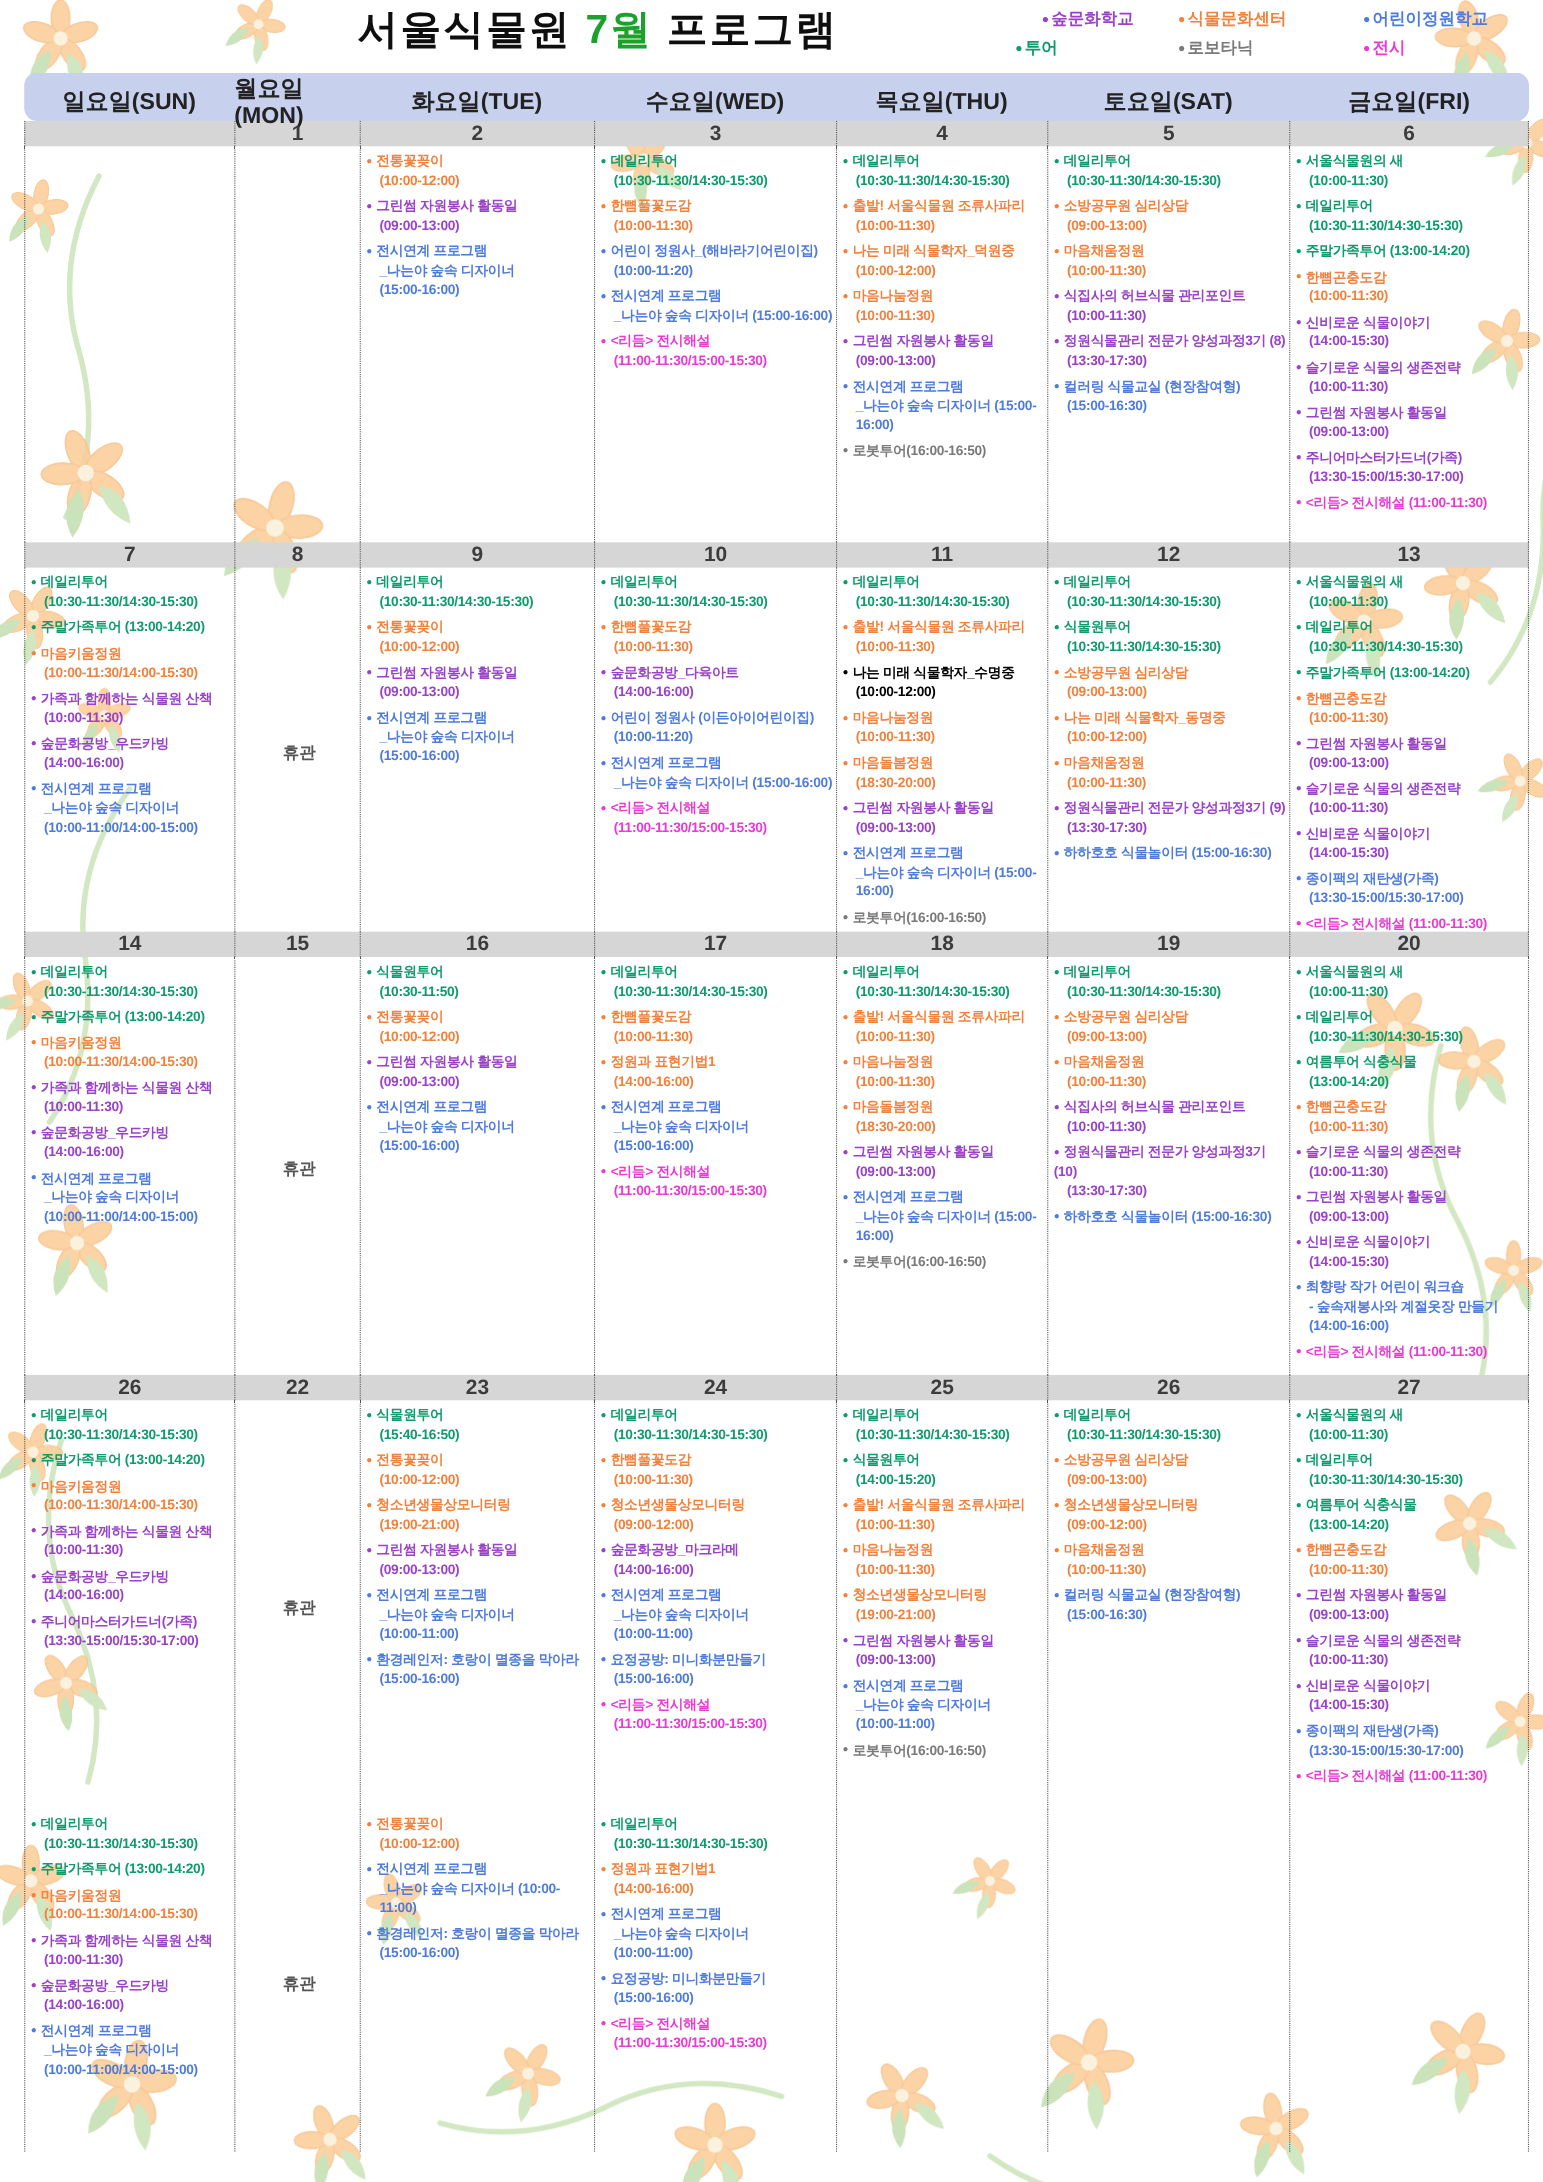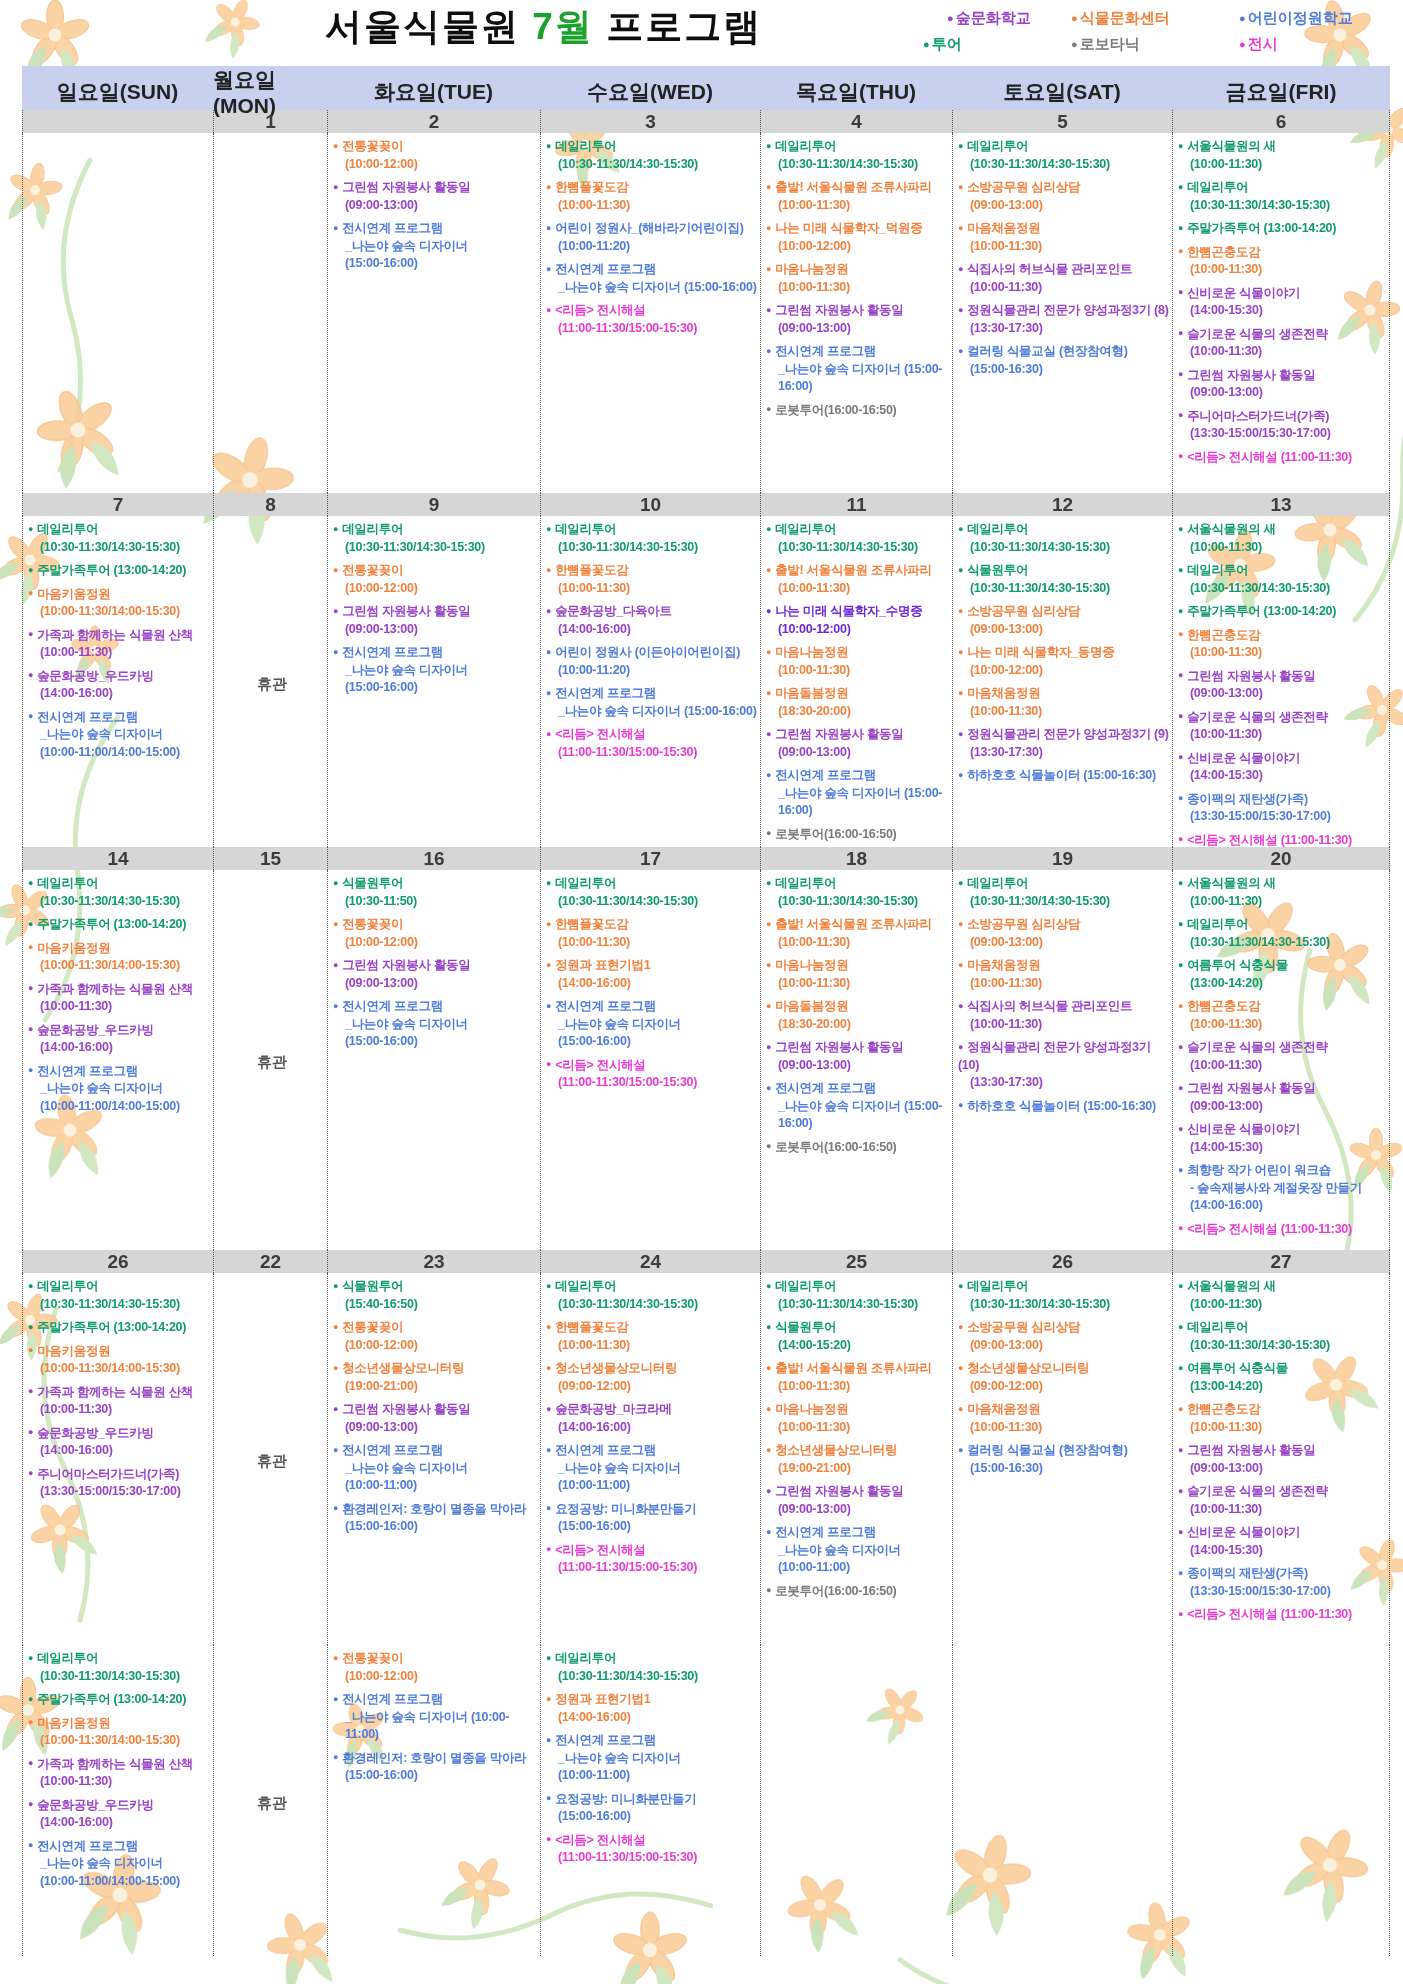--- a/index.html
+++ b/index.html
@@ -10,21 +10,21 @@
   .titlebar h1{position:absolute;left:325px;top:2px;margin:0;font-size:37px;font-weight:bold;
                color:#0e0e0e;letter-spacing:2px;white-space:nowrap;}
   .titlebar h1 .month{color:var(--c-month);}
   .legend{position:absolute;right:12px;top:5px;display:grid;
           grid-template-columns:148px 168px 152px;grid-template-rows:26px 26px;
           grid-auto-flow:column;font-size:15px;font-weight:bold;line-height:26px;}
   .lg-item{white-space:nowrap;}
   .lg-item .b{font-size:11px;margin-right:2px;vertical-align:1px;}
   .cal{position:absolute;left:22px;top:66px;width:1368px;z-index:1;}
   .row{display:grid;grid-template-columns:191px 114px 213px 220px 192px 220px 218px;}
-  .wdrow{background:var(--c-header_band);height:44px;}
+  .wdrow{background:var(--c-header_band);height:44px;border-radius:12px;}
   .wd{display:flex;align-items:center;justify-content:center;font-size:21px;font-weight:bold;color:#222;}
   .band{height:23px;background:var(--c-number_band);}
   .bandcell{display:flex;align-items:center;justify-content:center;font-size:19px;
             font-weight:bold;color:#3c3c3c;border-left:1px dotted #555;}
   .band .bandcell:last-child{border-right:1px dotted #555;}
   .cell{border-left:1px dotted #555;padding:5px 2px 0 5px;display:flex;flex-direction:column;
         gap:6px;overflow:hidden;}
   .row.content .cell:last-child{border-right:1px dotted #555;}
   .ev{font-size:12.5px;font-weight:bold;line-height:1.4;letter-spacing:-0.3px;}
   .ev .b{font-size:9px;margin-right:4px;vertical-align:1.5px;}
@@ -347,21 +347,21 @@
           </div>
           <div class="cell">
             <div class="ev" style="color: rgb(15, 155, 108);">
               <div class="l0"><span class="b">●</span>데일리투어</div>
               <div class="ln">(10:30-11:30/14:30-15:30)</div>
             </div>
             <div class="ev" style="color: rgb(241, 130, 61);">
               <div class="l0"><span class="b">●</span>출발! 서울식물원 조류사파리</div>
               <div class="ln">(10:00-11:30)</div>
             </div>
-            <div class="ev" style="color: #6d28d9;">
+            <div class="ev" style="color: #000000;">
               <div class="l0"><span class="b">●</span>나는 미래 식물학자_수명중</div>
               <div class="ln">(10:00-12:00)</div>
             </div>
             <div class="ev" style="color: rgb(241, 130, 61);">
               <div class="l0"><span class="b">●</span>마음나눔정원</div>
               <div class="ln">(10:00-11:30)</div>
             </div>
             <div class="ev" style="color: rgb(241, 130, 61);">
               <div class="l0"><span class="b">●</span>마음돌봄정원</div>
               <div class="ln">(18:30-20:00)</div>

